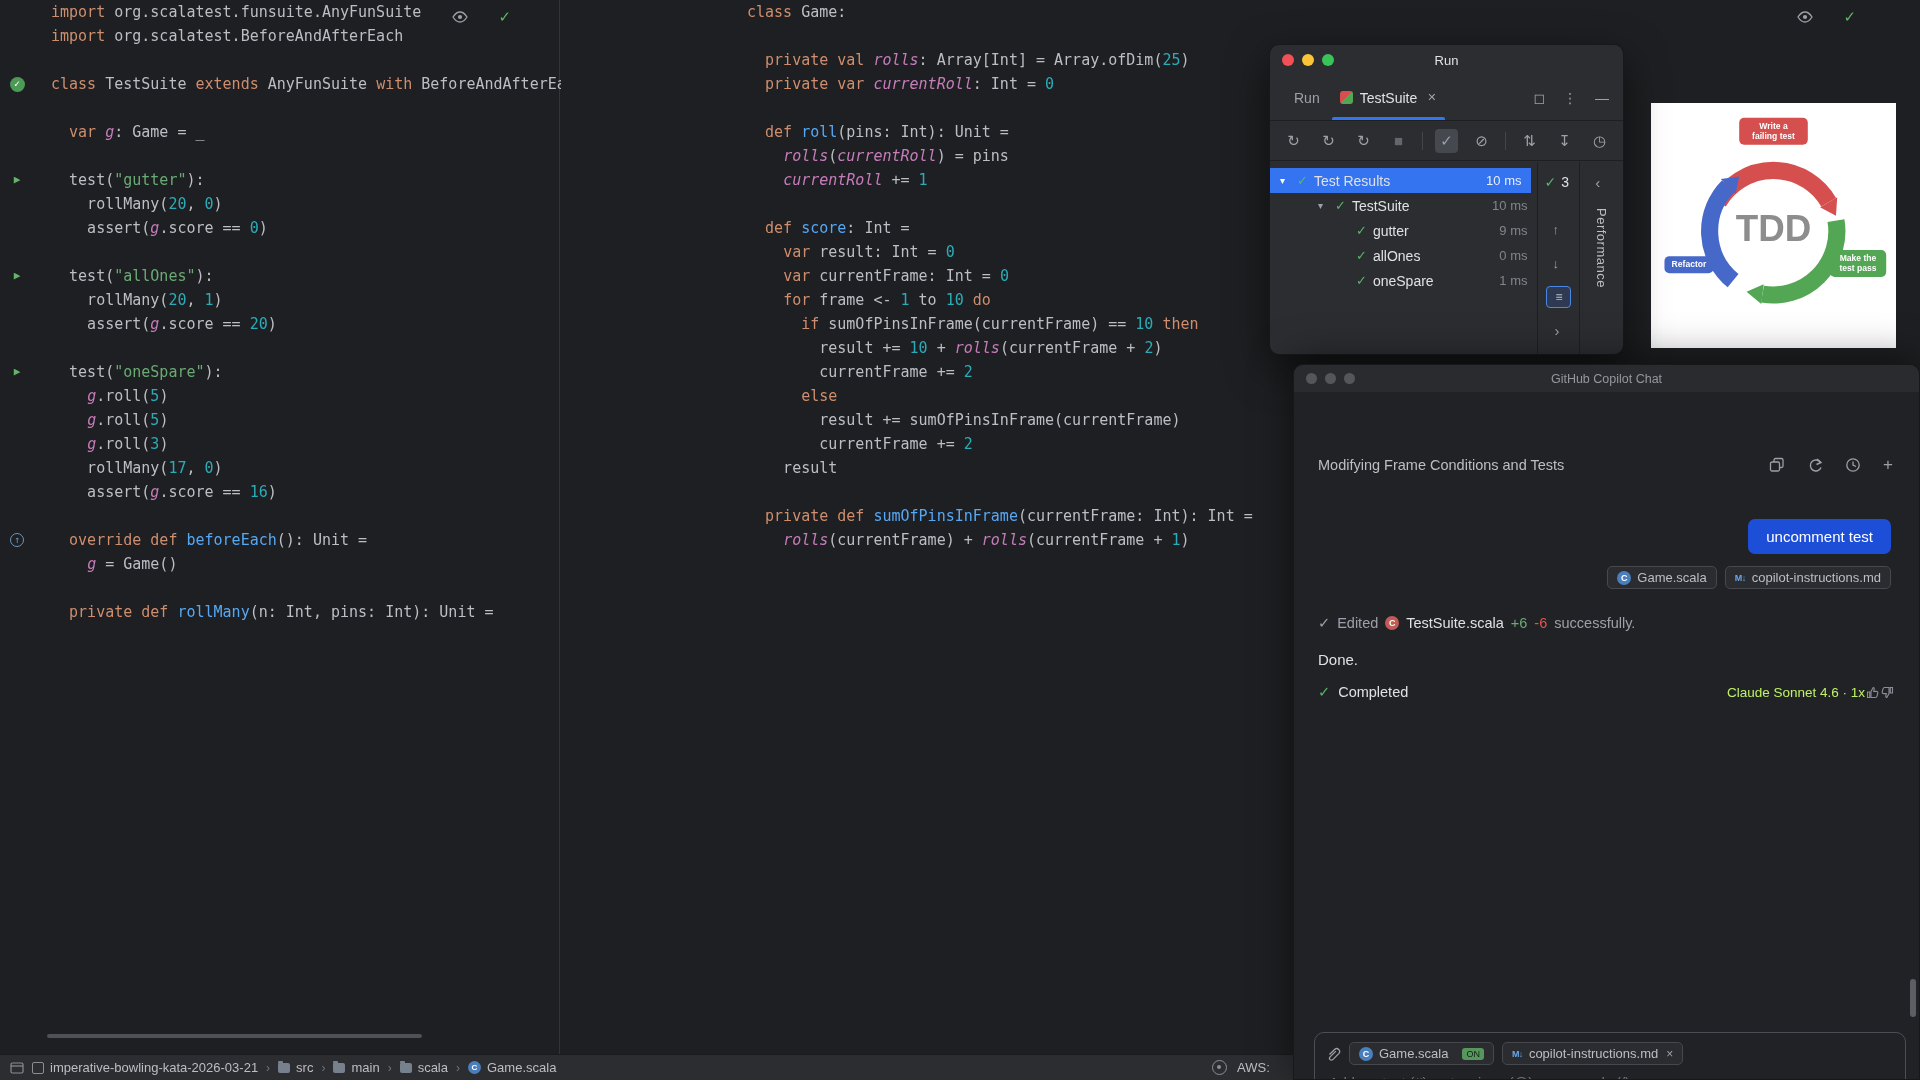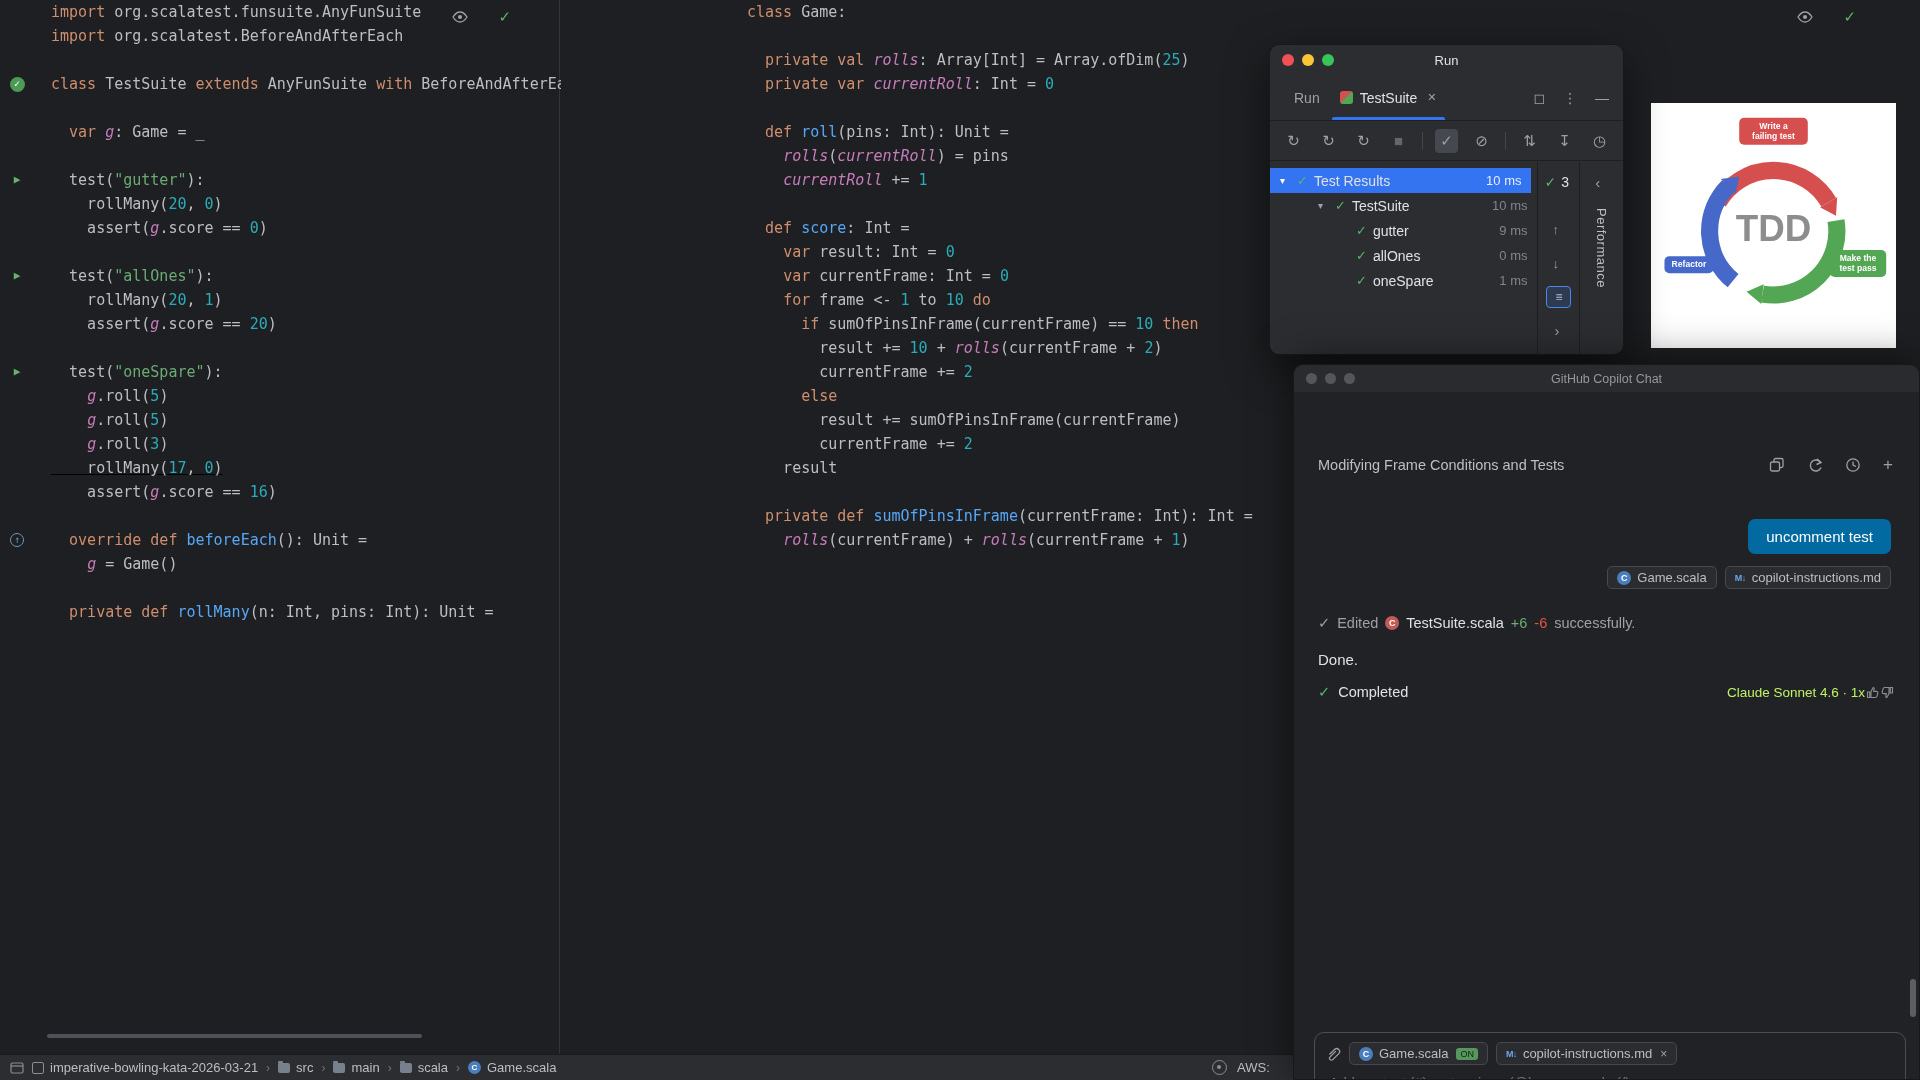--- a/index.html
+++ b/index.html
@@ -66,26 +66,26 @@
 .cw-title{font-size:12.5px;color:#95979c}
 .cw-tabstrip{height:45px;background:#2c2b40;display:flex;align-items:stretch;padding-left:24px;border-bottom:1px solid #1a1a22}
 .cw-tab{display:flex;align-items:center;position:relative;padding:0 8px;color:#e8e9ec;font-size:14.5px}
 .cw-underline{position:absolute;left:0;right:0;bottom:0;height:3px;background:#2bb8c4}
 .cw-content{position:absolute;top:72px;bottom:0;left:0;right:0}
 .cw-heading-row{display:flex;align-items:center;padding:20px 26px 0 24px}
 .cw-heading{font-size:14.5px;color:#bdbfc4}
 .cw-head-icons{margin-left:auto;display:flex;gap:22px;color:#9da0a8;align-items:center}
 .cw-head-icons .plus-glyph{font-size:17px;line-height:16px}
 .cw-bubble-row{display:flex;justify-content:flex-end;padding:46px 28px 0 0}
-.cw-bubble{background:#0369a1;color:#fff;font-size:15px;padding:9px 18px;border-radius:7px}
+.cw-bubble{background:#1d4ed8;color:#fff;font-size:15px;padding:9px 18px;border-radius:7px}
 .cw-chips-row{display:flex;justify-content:flex-end;gap:8px;padding:12px 28px 0 0}
 .chip{display:inline-flex;align-items:center;gap:6px;background:#2a2c30;border:1px solid #46484e;border-radius:5px;padding:3px 9px;font-size:13px;color:#bcbec4;white-space:nowrap}
 .ic-scala{width:14px;height:14px;border-radius:50%;background:#4a7fbd;color:#fff;font-size:9px;display:flex;align-items:center;justify-content:center;font-weight:bold;flex:none}
 .ic-md{color:#6aa8e8;font-size:9px;font-weight:bold;letter-spacing:-.5px;flex:none}
-.chip-badge{background:#57965c;color:#102312;font-size:9px;font-weight:normal;border-radius:3px;padding:1px 4px;margin-left:2px}
+.chip-badge{background:#57965c;color:#102312;font-size:9px;font-weight:normal;border-radius:3px;padding:1px 4px;margin-left:8px}
 .chip-x{color:#9da0a8;margin-left:2px;font-size:12px}
 .cw-edited-row{display:flex;align-items:center;gap:7px;padding:26px 0 0 24px;font-size:14.5px;color:#9da0a8}
 .file-icon-red{width:14px;height:14px;border-radius:50%;background:#c15b56;color:#fff;font-size:9px;display:flex;align-items:center;justify-content:center;font-weight:bold}
 .ef-name{color:#dfe1e5}
 .plus-diff{color:#6aab73}.minus-diff{color:#e5534b}
 .cw-done{padding:20px 0 0 24px;font-size:15px;color:#dfe1e5}
 .cw-completed-row{display:flex;align-items:center;padding:16px 24px 0 24px;font-size:14.5px}
 .comp-chk{color:#57b66a;margin-right:8px}
 .comp-label{color:#dfe1e5}
 .comp-right{margin-left:auto;display:flex;align-items:center;gap:0;color:#bef264;font-size:13.5px}
@@ -132,21 +132,21 @@
       <div class="code-line"><span class="gutter"></span><span class="code-text" style="margin-left: 51px;"><span class="tok-d">    assert(</span><span class="tok-f">g</span><span class="tok-d">.score == </span><span class="tok-n">0</span><span class="tok-d">)</span></span></div>
       <div class="code-line"><span class="gutter"></span><span class="code-text" style="margin-left: 51px;"></span></div>
       <div class="code-line"><span class="gutter"><span class="g-run">▶</span></span><span class="code-text" style="margin-left: 51px;"><span class="tok-d">  test(</span><span class="tok-s">"allOnes"</span><span class="tok-d">):</span></span></div>
       <div class="code-line"><span class="gutter"></span><span class="code-text" style="margin-left: 51px;"><span class="tok-d">    rollMany(</span><span class="tok-n">20</span><span class="tok-d">, </span><span class="tok-n">1</span><span class="tok-d">)</span></span></div>
       <div class="code-line"><span class="gutter"></span><span class="code-text" style="margin-left: 51px;"><span class="tok-d">    assert(</span><span class="tok-f">g</span><span class="tok-d">.score == </span><span class="tok-n">20</span><span class="tok-d">)</span></span></div>
       <div class="code-line"><span class="gutter"></span><span class="code-text" style="margin-left: 51px;"></span></div>
       <div class="code-line"><span class="gutter"><span class="g-run">▶</span></span><span class="code-text" style="margin-left: 51px;"><span class="tok-d">  test(</span><span class="tok-s">"oneSpare"</span><span class="tok-d">):</span></span></div>
       <div class="code-line"><span class="gutter"></span><span class="code-text" style="margin-left: 51px;"><span class="tok-d">    </span><span class="tok-f">g</span><span class="tok-d">.roll(</span><span class="tok-n">5</span><span class="tok-d">)</span></span></div>
       <div class="code-line"><span class="gutter"></span><span class="code-text" style="margin-left: 51px;"><span class="tok-d">    </span><span class="tok-f">g</span><span class="tok-d">.roll(</span><span class="tok-n">5</span><span class="tok-d">)</span></span></div>
       <div class="code-line"><span class="gutter"></span><span class="code-text" style="margin-left: 51px;"><span class="tok-d">    </span><span class="tok-f">g</span><span class="tok-d">.roll(</span><span class="tok-n">3</span><span class="tok-d">)</span></span></div>
-      <div class="code-line"><span class="gutter"></span><span class="code-text" style="margin-left: 51px; text-decoration: underline;"><span class="tok-d">    rollMany(</span><span class="tok-n">17</span><span class="tok-d">, </span><span class="tok-n">0</span><span class="tok-d">)</span></span></div>
+      <div class="code-line"><span class="gutter"></span><span class="code-text" style="margin-left: 51px;"><span class="tok-d">    rollMany(</span><span class="tok-n">17</span><span class="tok-d">, </span><span class="tok-n">0</span><span class="tok-d">)</span></span></div>
       <div class="code-line"><span class="gutter"></span><span class="code-text" style="margin-left: 51px;"><span class="tok-d">    assert(</span><span class="tok-f">g</span><span class="tok-d">.score == </span><span class="tok-n">16</span><span class="tok-d">)</span></span></div>
       <div class="code-line"><span class="gutter"></span><span class="code-text" style="margin-left: 51px;"></span></div>
       <div class="code-line"><span class="gutter"><span class="g-ovr">↑</span></span><span class="code-text" style="margin-left: 51px;"><span class="tok-d">  </span><span class="tok-k">override def </span><span class="tok-m">beforeEach</span><span class="tok-d">(): Unit =</span></span></div>
       <div class="code-line"><span class="gutter"></span><span class="code-text" style="margin-left: 51px;"><span class="tok-d">    </span><span class="tok-f">g</span><span class="tok-d"> = Game()</span></span></div>
       <div class="code-line"><span class="gutter"></span><span class="code-text" style="margin-left: 51px;"></span></div>
       <div class="code-line"><span class="gutter"></span><span class="code-text" style="margin-left: 51px;"><span class="tok-d">  </span><span class="tok-k">private def </span><span class="tok-m">rollMany</span><span class="tok-d">(n: Int, pins: Int): Unit =</span></span></div>
     </div>
   <div class="h-scrollbar"></div>
 </div>
 

